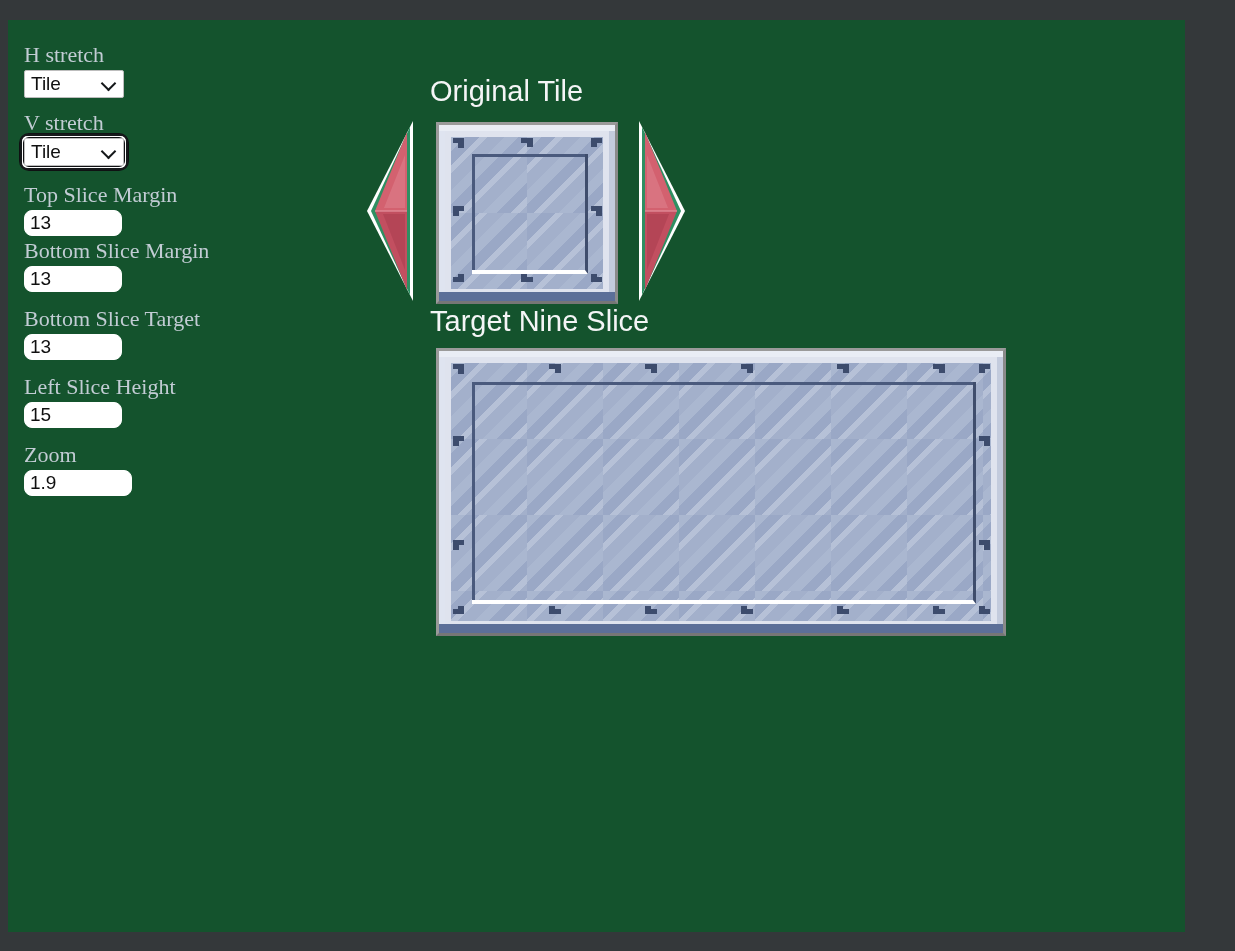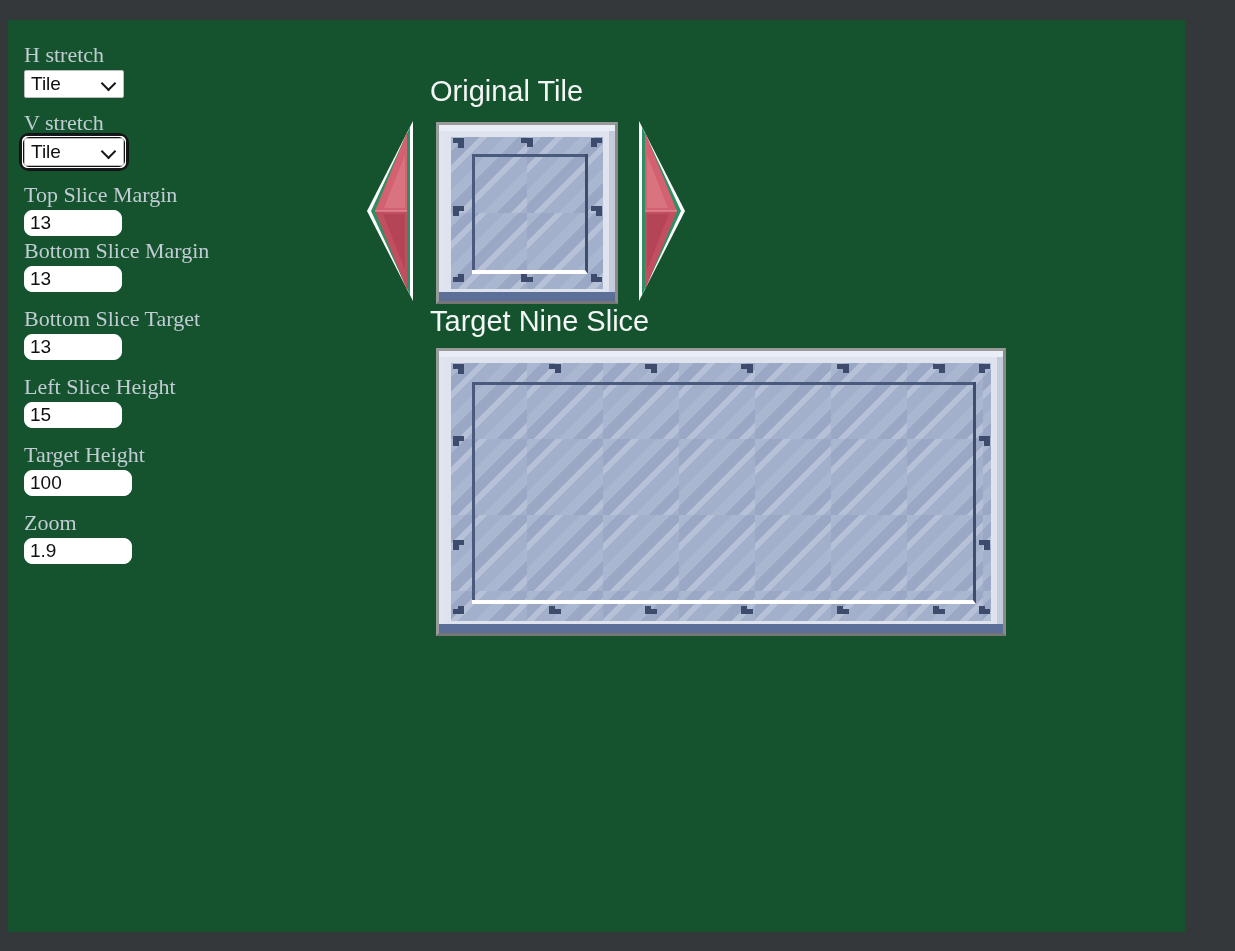--- a/index.html
+++ b/index.html
@@ -259,24 +259,20 @@
       <label class="field-label">Bottom Slice Target</label>
       <input class="ctl-input w-small" type="text" value="13" style="">
     </div>
 
     <div class="field" style="margin-bottom:14px">
       <label class="field-label">Left Slice Height</label>
       <input class="ctl-input w-small" type="text" value="15" style="">
     </div>
 
 
-    <div class="field" style="margin-bottom:14px">
-      <label class="field-label">Target Height</label>
-      <input class="ctl-input w-large" type="text" value="100" style="">
-    </div>
 
     <div class="field" style="margin-bottom:14px">
       <label class="field-label">Zoom</label>
       <input class="ctl-input w-large" type="text" value="1.9" style="">
     </div>
 
   </div>
 
   <div class="heading" id="heading-target">Target Nine Slice</div>
   <div class="heading" id="heading-original">Original Tile</div>

